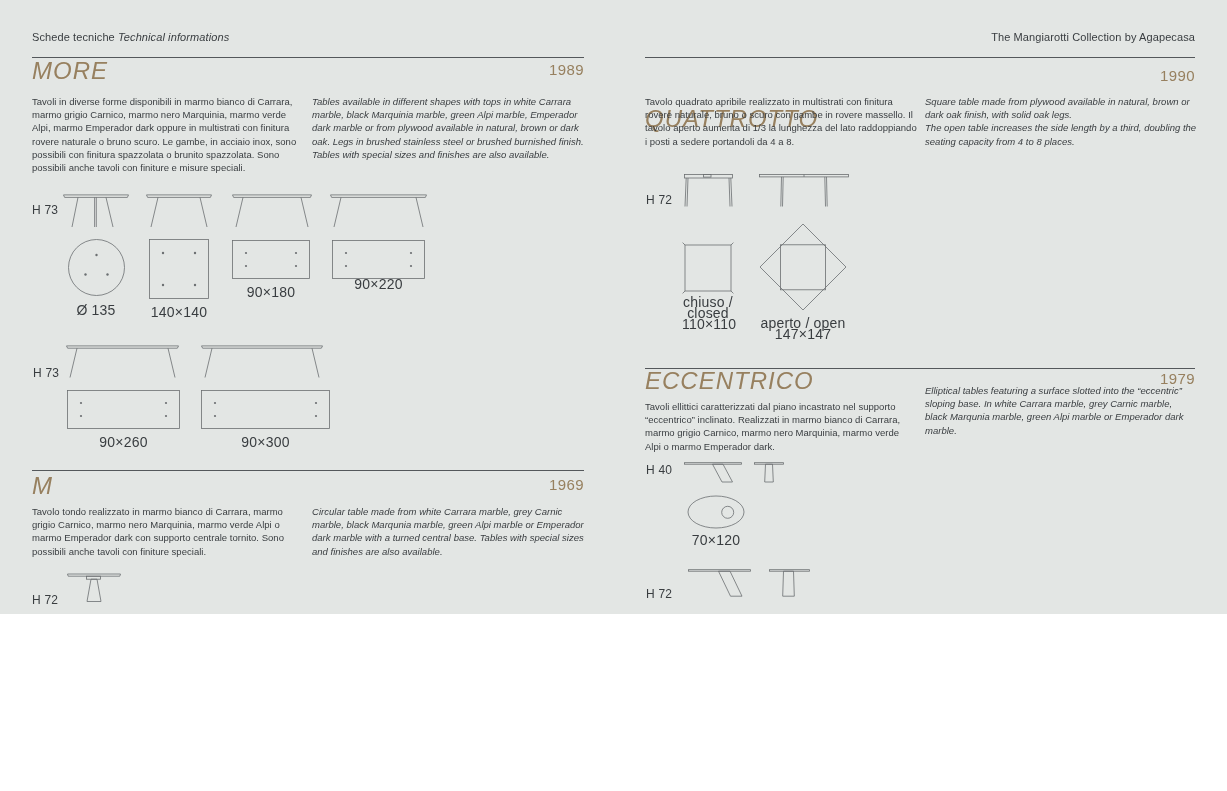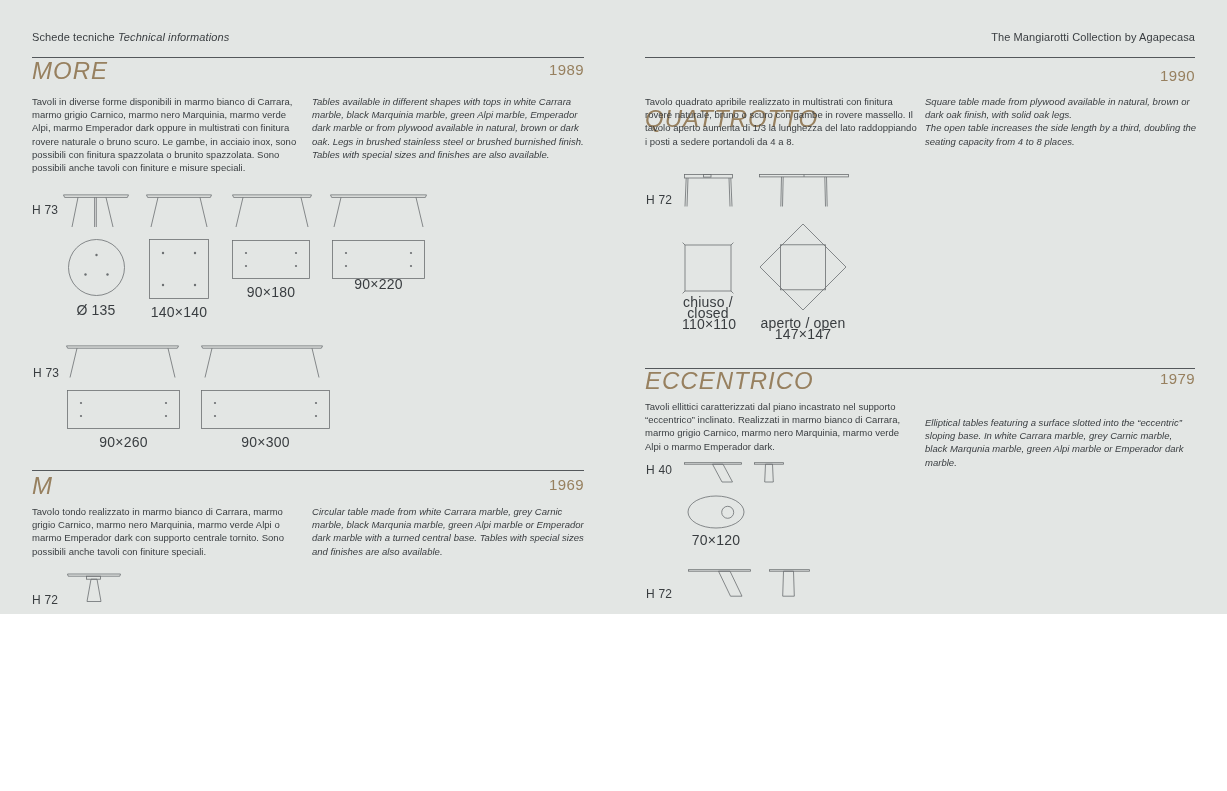--- a/index.html
+++ b/index.html
@@ -200,21 +200,21 @@
         <rect x="21.5" y="21.8" width="45" height="45"></rect>
       </svg>
       <div class="dim" style="left:110px;width:96px;top:318px;">aperto / open
 147×147</div>
 
       <div class="sec-rule" style="top:368px;"></div>
       <div class="sec-title" style="top:369px;">ECCENTRICO</div>
       <div class="sec-year" style="top:371px;">1979</div>
 
       <div class="body-text" style="left:0;top:400px;">Tavoli ellittici caratterizzati dal piano incastrato nel supporto “eccentrico” inclinato. Realizzati in marmo bianco di Carrara, marmo grigio Carnico, marmo nero Marquinia, marmo verde Alpi o marmo Emperador dark.</div>
-      <div class="body-text it" style="left:280px;top:416px;">Elliptical tables featuring a surface slotted into the “eccentric” sloping base. In white Carrara marble, grey Carnic marble, black Marqunia marble, green Alpi marble or Emperador dark marble.</div>
+      <div class="body-text it" style="left:280px;top:384px;">Elliptical tables featuring a surface slotted into the “eccentric” sloping base. In white Carrara marble, grey Carnic marble, black Marqunia marble, green Alpi marble or Emperador dark marble.</div>
 
       <div class="hlab" style="left:1px;top:465px;">H 40</div>
       <svg class="dg" style="left:39px;top:462px;" width="58" height="21">
         <rect x="0.5" y="0.7" width="57" height="1.5"></rect>
         <polygon points="28.5,2.2 39,2.2 48.5,20 38,20"></polygon>
       </svg>
       <svg class="dg" style="left:109px;top:462px;" width="30" height="21">
         <rect x="0.5" y="0.7" width="29" height="1.5"></rect>
         <polygon points="11.5,2.2 18.5,2.2 19.3,20 10.7,20"></polygon>
       </svg>

